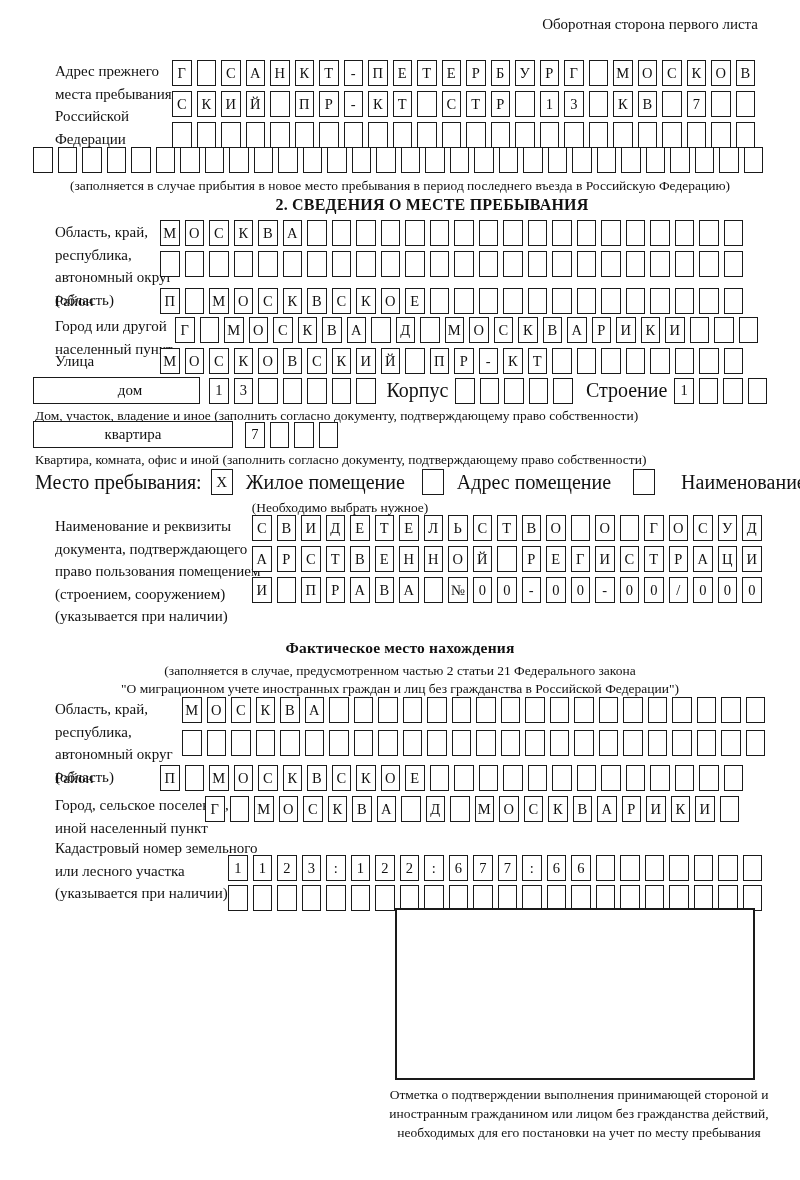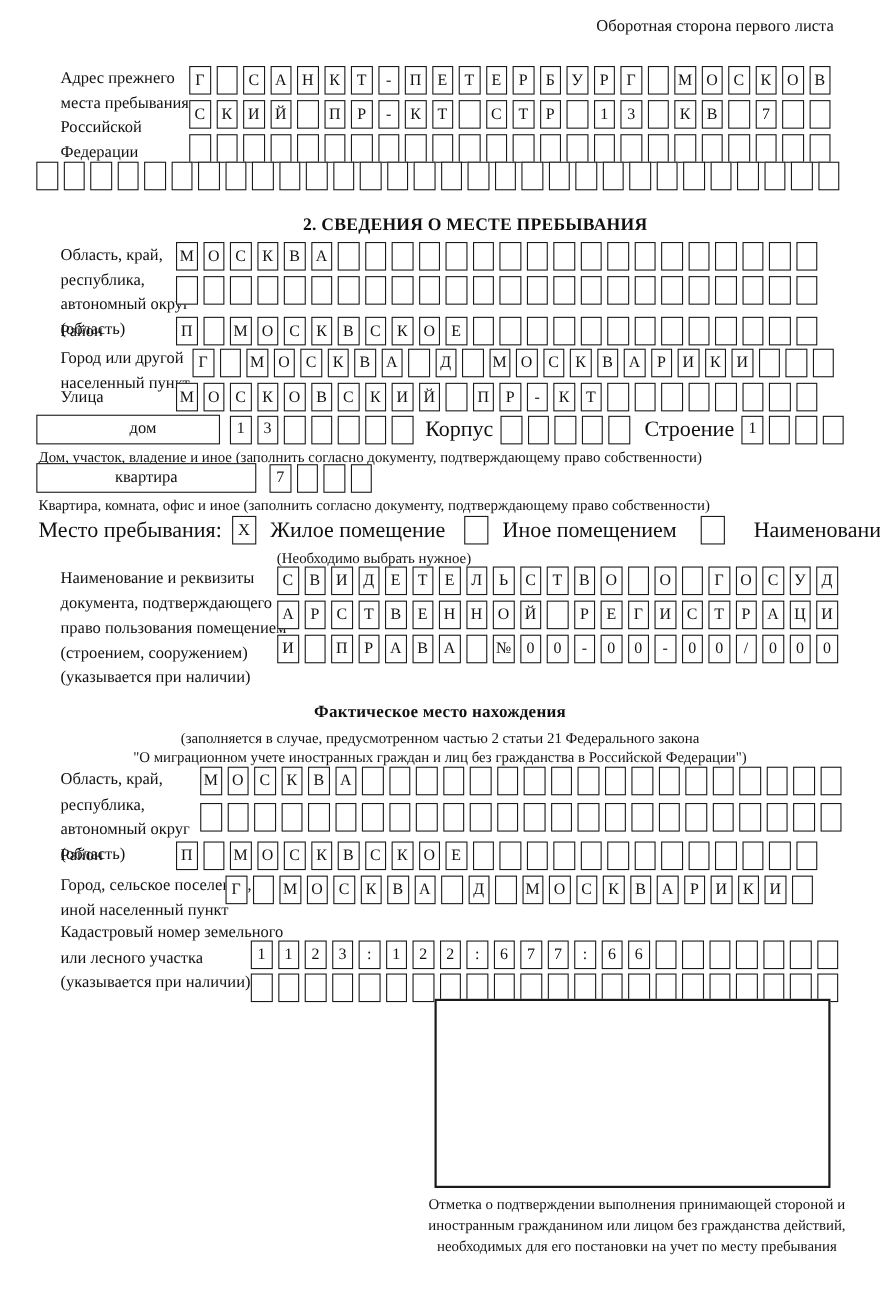--- a/index.html
+++ b/index.html
@@ -200,20 +200,21 @@
       <div class="cell"></div>
       <div class="cell"></div>
       <div class="cell"></div>
       <div class="cell"></div>
       <div class="cell"></div>
       <div class="cell"></div>
       <div class="cell"></div>
       <div class="cell"></div>
       <div class="cell"></div>
     </div>
+  <div id="addr-note" class="abs note">(заполняется в случае прибытия в новое место пребывания в период последнего въезда в Российскую Федерацию)</div>
 
   <div id="sec2-title" class="abs title">2. СВЕДЕНИЯ О МЕСТЕ ПРЕБЫВАНИЯ</div>
 
   <div id="region-label" class="abs lbl">Область, край, республика, автономный округ (область)</div>
   <div id="region-rows" class="abs rows">
     <div class="cellrow">
         <div class="cell">М</div>
         <div class="cell">О</div>
         <div class="cell">С</div>
         <div class="cell">К</div>
@@ -385,28 +386,28 @@
     <div id="apt-box" class="label-box">
       <span>квартира</span>
     </div>
     <div class="cellrow">
         <div class="cell">7</div>
         <div class="cell"></div>
         <div class="cell"></div>
         <div class="cell"></div>
       </div>
   </div>
-  <div id="apt-note" class="abs note">Квартира, комната, офис и иное (заполнить согласно документу, подтверждающему право собственности)</div>
+  <div id="apt-note" class="abs note">Квартира, комната, офис и иной (заполнить согласно документу, подтверждающему право собственности)</div>
 
   <div id="stay-line" class="abs">
     <span class="inline-lbl">Место пребывания:</span>
     <div class="checkbox">X</div>
     <span class="inline-lbl">Жилое помещение</span>
     <div class="checkbox"></div>
-    <span class="inline-lbl">Иное помещением</span>
+    <span class="inline-lbl">Адрес помещение</span>
     <div class="checkbox"></div>
     <span class="inline-lbl">Наименование</span>
   </div>
   <div id="stay-note" class="abs note">(Необходимо выбрать нужное)</div>
 
   <div id="doc-label" class="abs lbl">Наименование и реквизиты документа, подтверждающего право пользования помещением (строением, сооружением) (указывается при наличии)</div>
   <div id="doc-rows" class="abs rows">
     <div class="cellrow">
         <div class="cell">С</div>
         <div class="cell">В</div>

